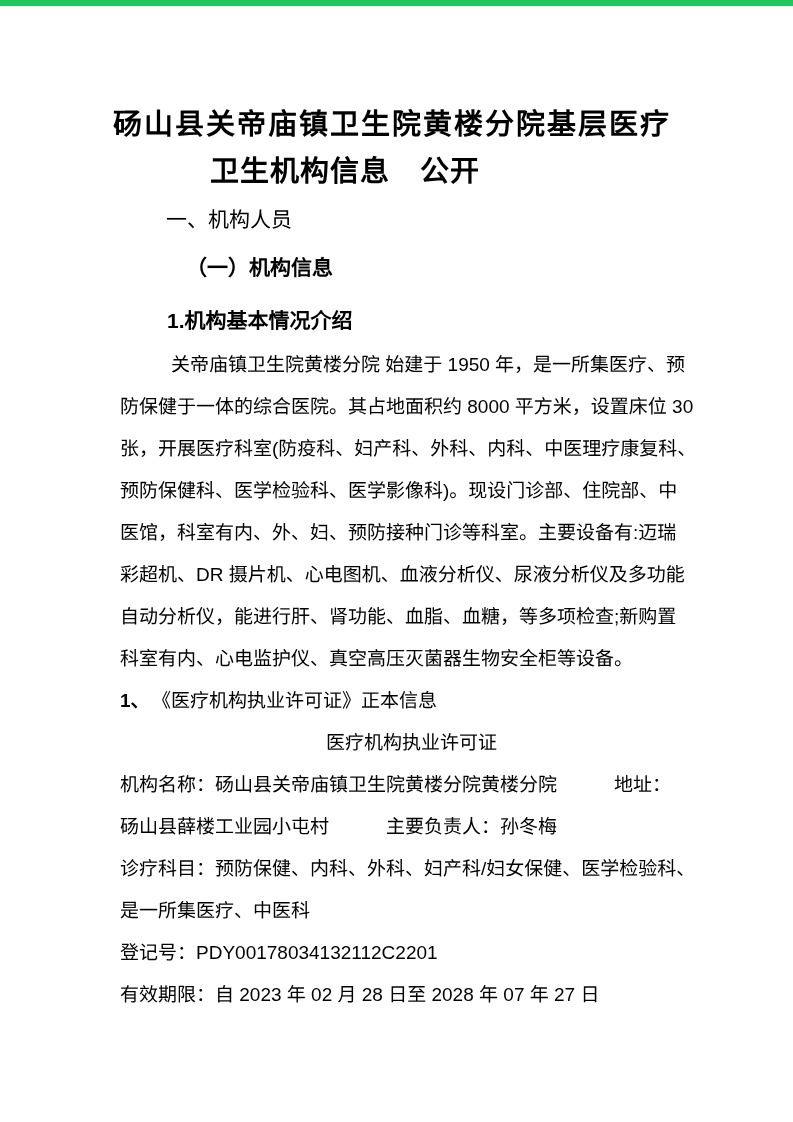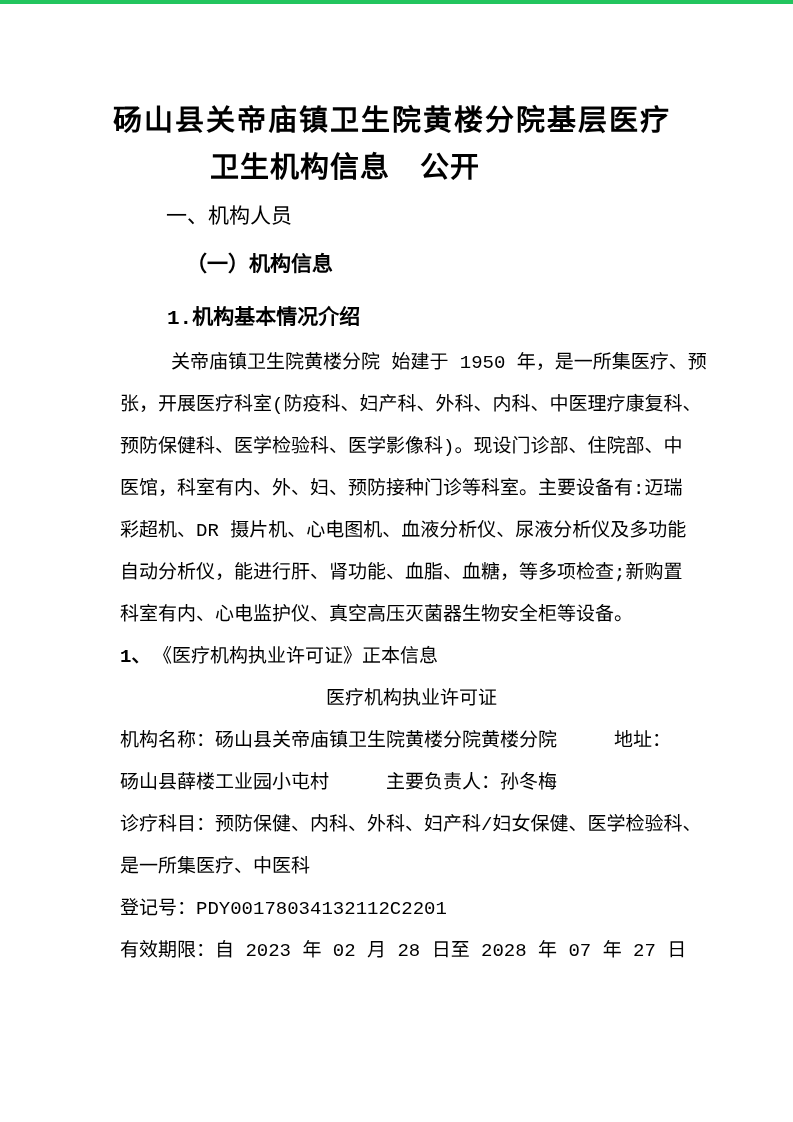--- a/index.html
+++ b/index.html
@@ -6,23 +6,23 @@
     margin: 0;
     padding: 0;
     background: #ffffff;
   }
   .page {
     position: relative;
     width: 793px;
     height: 1122px;
     background: #ffffff;
     color: #000000;
-    font-family: Liberation Mono, monospace;
+    font-family: Liberation Sans, sans-serif;
     overflow: hidden;
-    border-top: 4px solid #22c55e;
+    border-top: 6px solid #22c55e;
     box-sizing: border-box;
   }
   .content {
     padding: 95px 90px 0 120px;
     box-sizing: border-box;
   }
   
   .doc-title {
     font-size: 29px;
     font-weight: bold;
@@ -107,20 +107,21 @@
     </div>
 
     <div class="h-sec">一、机构人员</div>
 
     <div class="h-sub">（一）机构信息</div>
 
     <div class="h-item">1.机构基本情况介绍</div>
 
     <div class="para">
       <div class="pline indent">关帝庙镇卫生院黄楼分院 始建于 1950 年，是一所集医疗、预</div>
+      <div class="pline">防保健于一体的综合医院。其占地面积约 8000 平方米，设置床位 30</div>
       <div class="pline">张，开展医疗科室(防疫科、妇产科、外科、内科、中医理疗康复科、</div>
       <div class="pline">预防保健科、医学检验科、医学影像科)。现设门诊部、住院部、中</div>
       <div class="pline">医馆，科室有内、外、妇、预防接种门诊等科室。主要设备有:迈瑞</div>
       <div class="pline">彩超机、DR 摄片机、心电图机、血液分析仪、尿液分析仪及多功能</div>
       <div class="pline">自动分析仪，能进行肝、肾功能、血脂、血糖，等多项检查;新购置</div>
       <div class="pline">科室有内、心电监护仪、真空高压灭菌器生物安全柜等设备。</div>
     </div>
 
     <div class="lic-head">
       <span class="lic-num">1、</span><span class="lic-label">《医疗机构执业许可证》正本信息</span>

